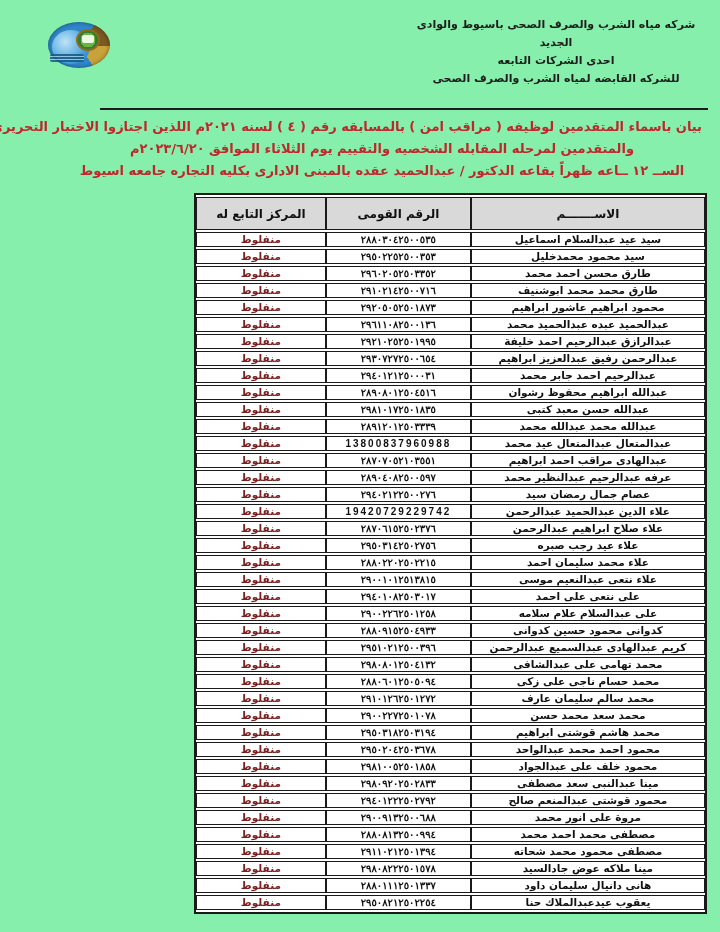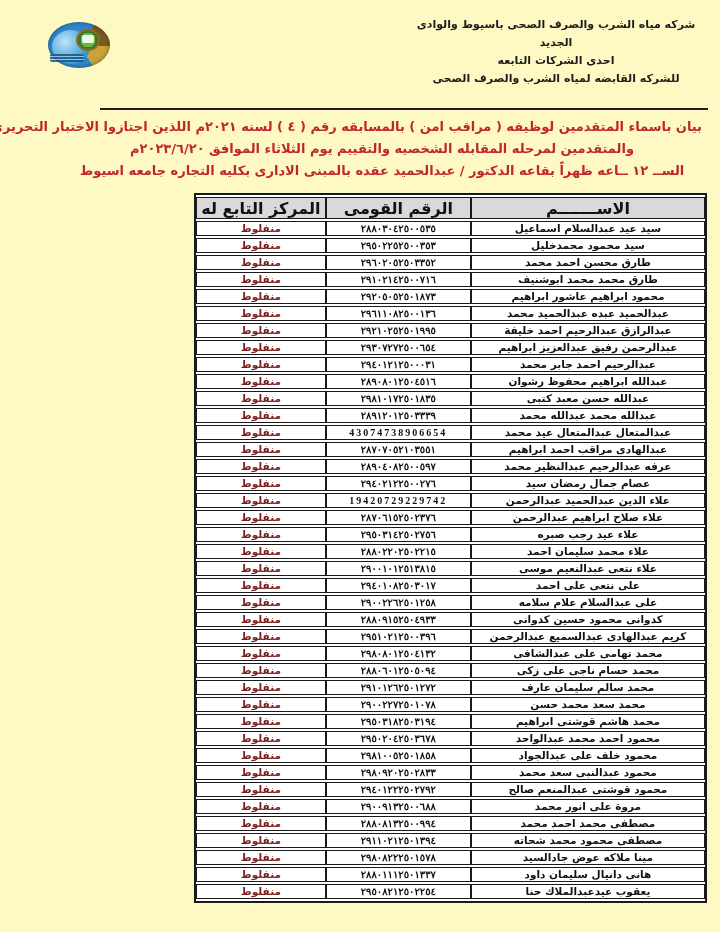--- a/index.html
+++ b/index.html
@@ -7,21 +7,21 @@
     --center-text:#7a1f1f;
     --header-row-bg:#d9d9d9;
     --border-dark:#1a1a1a;
   }
   *{box-sizing:border-box;margin:0;padding:0;}
   html,body{background:#e8e8e8;}
   body{font-family:"DejaVu Sans",sans-serif;}
   .page{
     position:relative;
     width:720px;height:932px;
-    background:#fef9c3;
+    background:#86efac;
     overflow:hidden;
     direction:rtl;
   }
   
   .letterhead{
     position:absolute;top:16px;right:14px;
     width:300px;
     text-align:center;
     font-weight:bold;
     font-size:11px;line-height:18px;
@@ -92,37 +92,37 @@
   th,td{
     border:1px solid var(--border-dark);
     font-weight:bold;
     text-align:center;
     vertical-align:middle;
     overflow:hidden;
     white-space:nowrap;
   }
   th{
     background:var(--header-row-bg);
-    font-size:16px;
-    height:22px;
+    font-size:12px;
+    height:33px;
     color:#111;
   }
   td{
     font-size:10.5px;
     height:13px;
     line-height:13px;
     color:#111;
   }
   col.c-name{width:46%;}
   col.c-id{width:28.5%;}
   col.c-center{width:25.5%;}
   td.national_id{
     letter-spacing:2px;
     font-size:10px;
-    font-family:Liberation Serif, serif;
+    font-family:Liberation Sans, sans-serif;
   }
   td.center{color:var(--center-text);}
 </style>
 </head>
 <body>
 
 <div class="page">
 
   <div class="logo">
     <div class="globe"></div>
@@ -216,21 +216,21 @@
             <td class="national_id">٢٩٨١٠١٧٢٥٠١٨٣٥</td>
             <td class="center">منفلوط</td>
           </tr>
           <tr>
             <td class="name">عبدالله محمد عبدالله محمد</td>
             <td class="national_id">٢٨٩١٢٠١٢٥٠٣٣٣٩</td>
             <td class="center">منفلوط</td>
           </tr>
           <tr>
             <td class="name">عبدالمتعال عبدالمتعال عيد محمد</td>
-            <td class="national_id">43074738906654</td>
+            <td class="national_id">13800837960988</td>
             <td class="center">منفلوط</td>
           </tr>
           <tr>
             <td class="name">عبدالهادى مراقب احمد ابراهيم</td>
             <td class="national_id">٢٨٧٠٧٠٥٢١٠٣٥٥١</td>
             <td class="center">منفلوط</td>
           </tr>
           <tr>
             <td class="name">عرفه عبدالرحيم عبدالنظير محمد</td>
             <td class="national_id">٢٨٩٠٤٠٨٢٥٠٠٥٩٧</td>
@@ -315,21 +315,21 @@
             <td class="name">محمود احمد محمد عبدالواحد</td>
             <td class="national_id">٢٩٥٠٢٠٤٢٥٠٣٦٧٨</td>
             <td class="center">منفلوط</td>
           </tr>
           <tr>
             <td class="name">محمود خلف على عبدالجواد</td>
             <td class="national_id">٢٩٨١٠٠٥٢٥٠١٨٥٨</td>
             <td class="center">منفلوط</td>
           </tr>
           <tr>
-            <td class="name">محمود عبدالنبى سعد محمد</td>
+            <td class="name">مينا عبدالنبى سعد مصطفى</td>
             <td class="national_id">٢٩٨٠٩٢٠٢٥٠٢٨٣٣</td>
             <td class="center">منفلوط</td>
           </tr>
           <tr>
             <td class="name">محمود قوشتى عبدالمنعم صالح</td>
             <td class="national_id">٢٩٤٠١٢٢٢٥٠٢٧٩٢</td>
             <td class="center">منفلوط</td>
           </tr>
           <tr>
             <td class="name">مروة على انور محمد</td>

